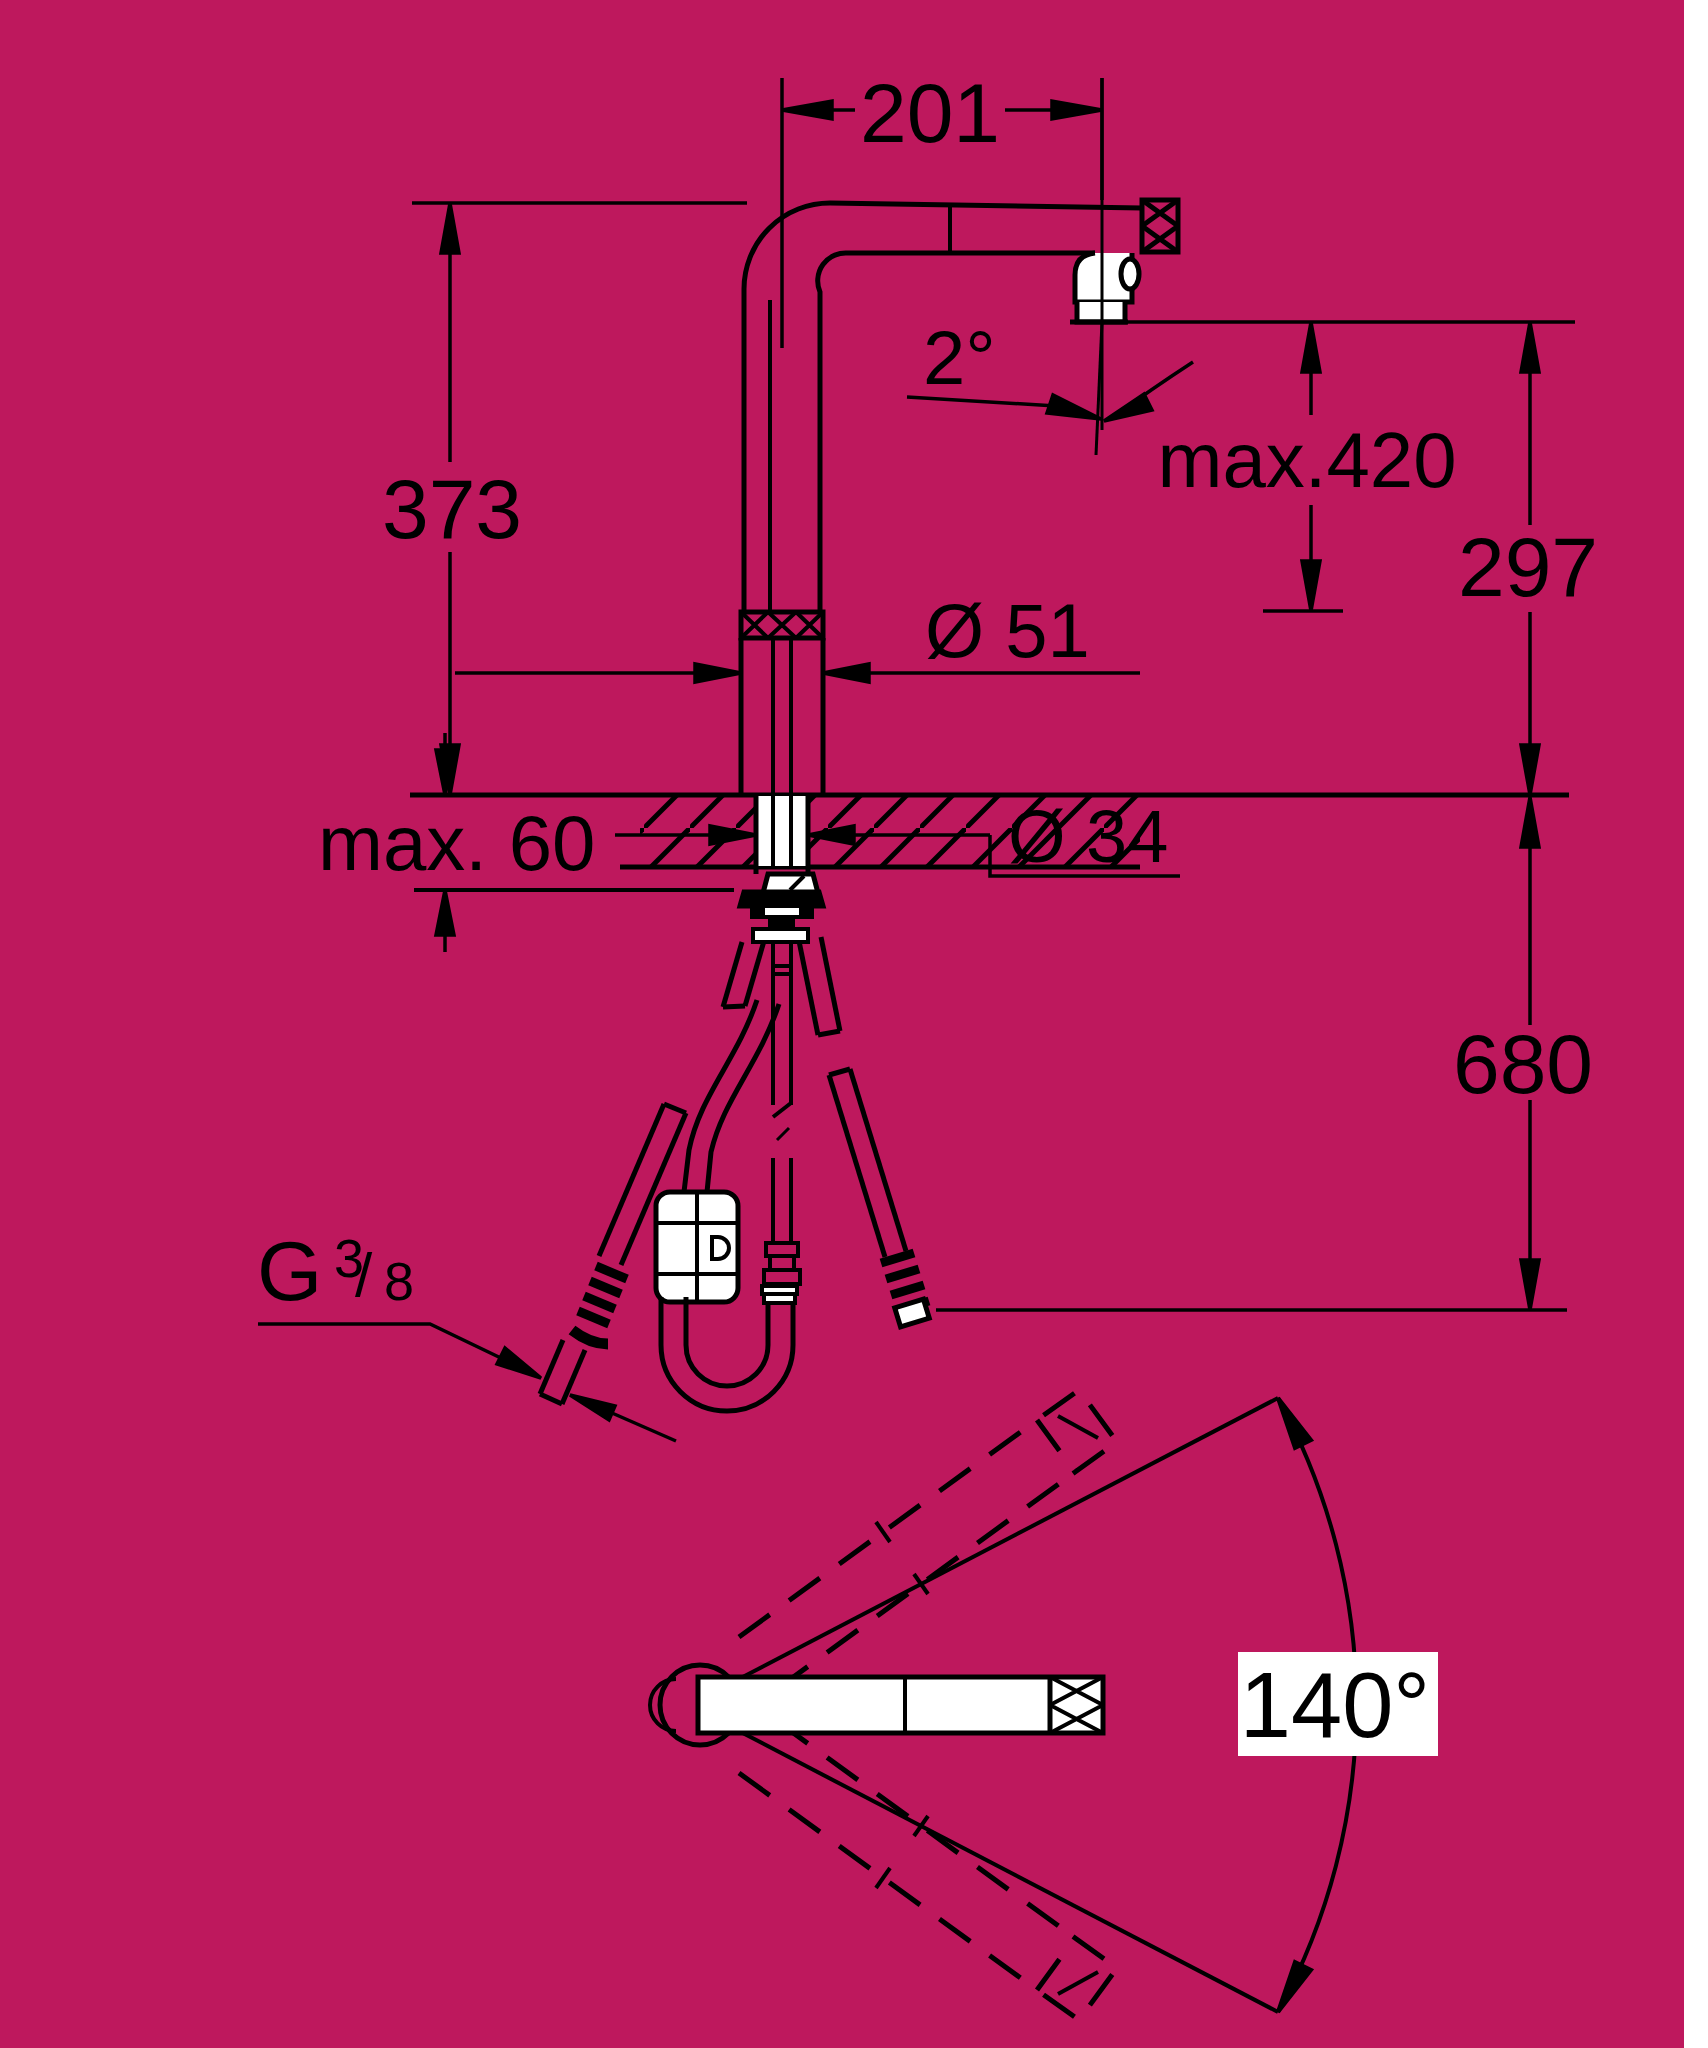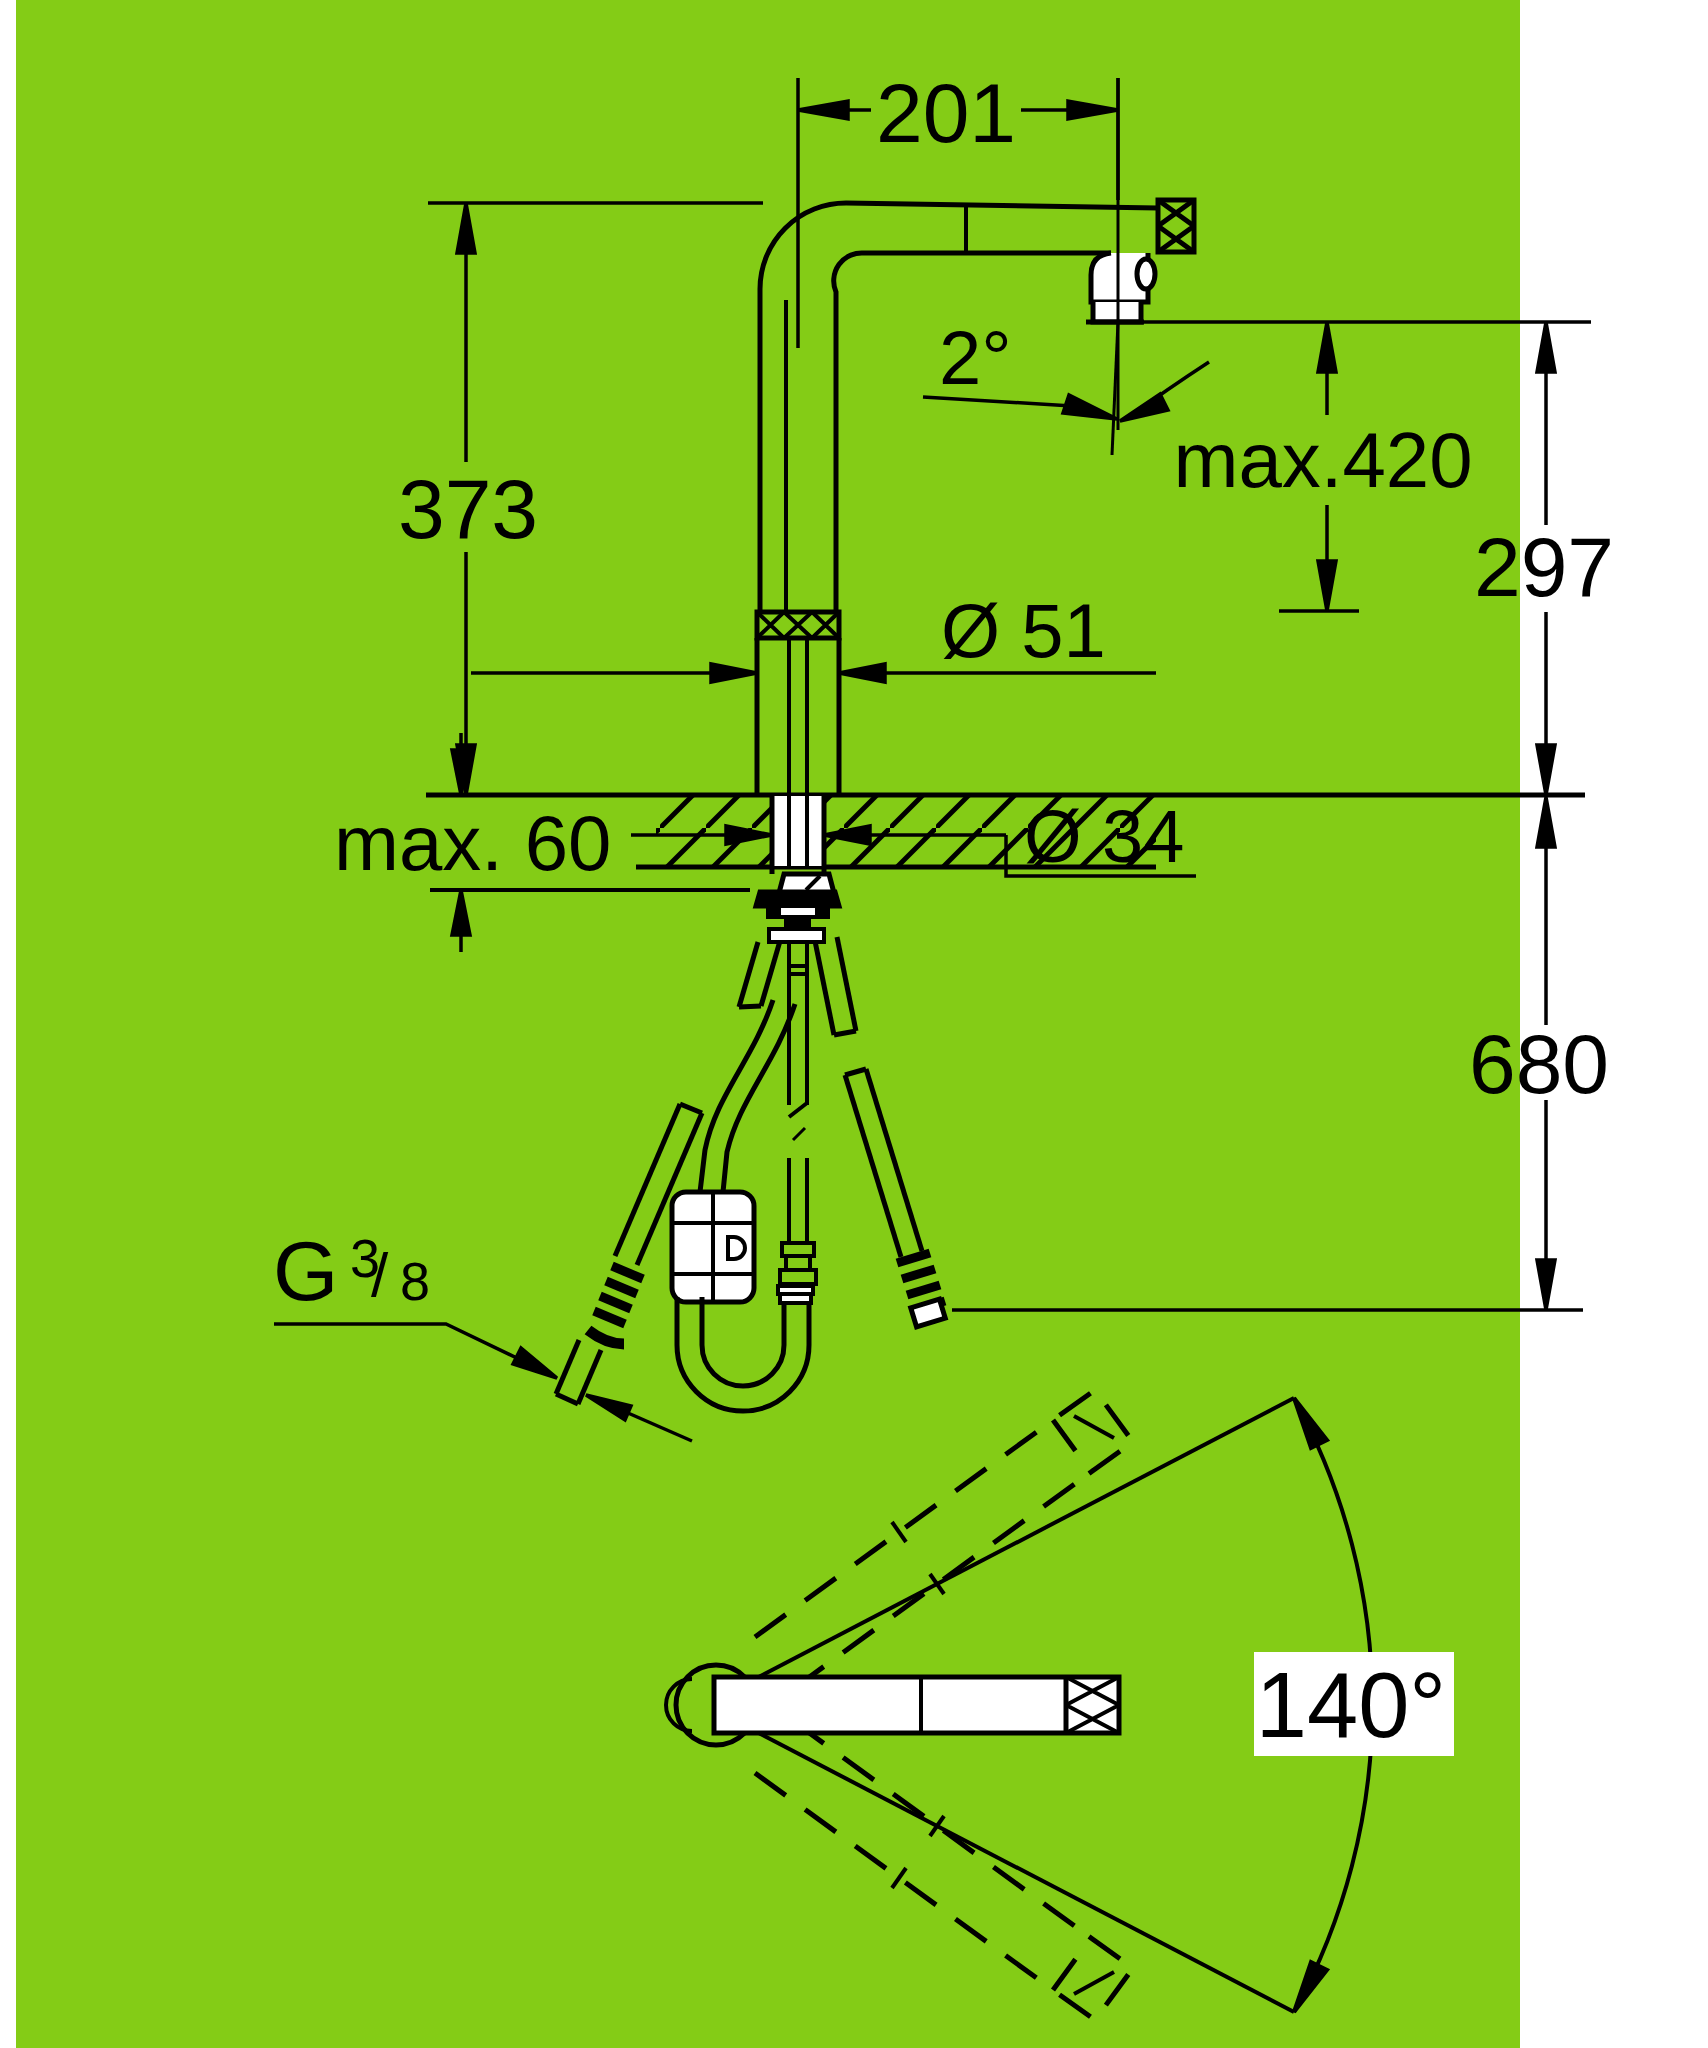--- a/index.html
+++ b/index.html
@@ -1,16 +1,16 @@
 <!DOCTYPE html>
 <html><head>
 <meta charset="utf-8">
 <style>
   html,body{margin:0;padding:0;background:#ffffff;}
-  .stage{width:1504px;height:2048px;position:relative;background:#84cc16;font-family:"Liberation Sans",sans-serif;margin-left:16px;}
+  .stage{width:1684px;height:2048px;position:relative;background:#be185d;font-family:"Liberation Sans",sans-serif;}
   svg{display:block}
   svg text{font-family:"Liberation Sans","DejaVu Sans",sans-serif;fill:#000;}
   .dimtxt{font-size:84px;}
   .dimtxt-mid{text-anchor:middle;}
   .smalltxt{font-size:78px;}
 </style>
 </head>
 <body>
 
 <div class="stage">

